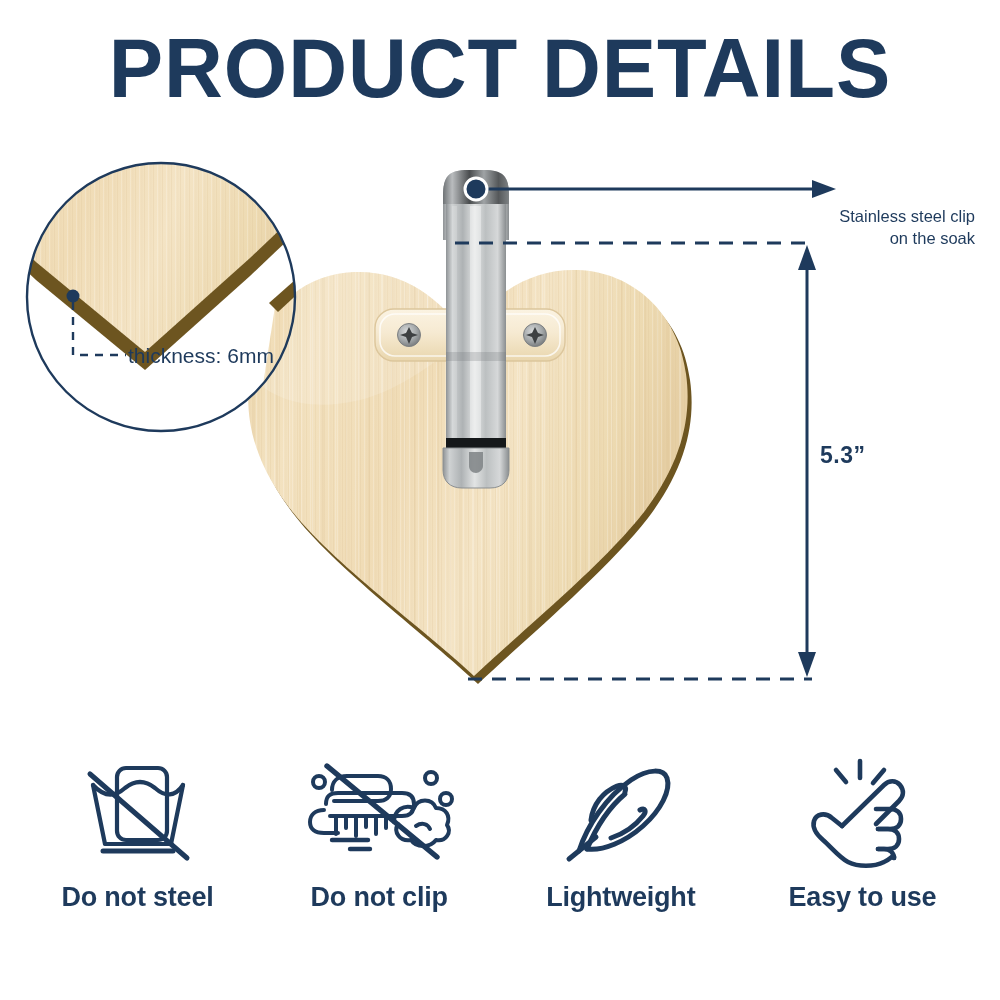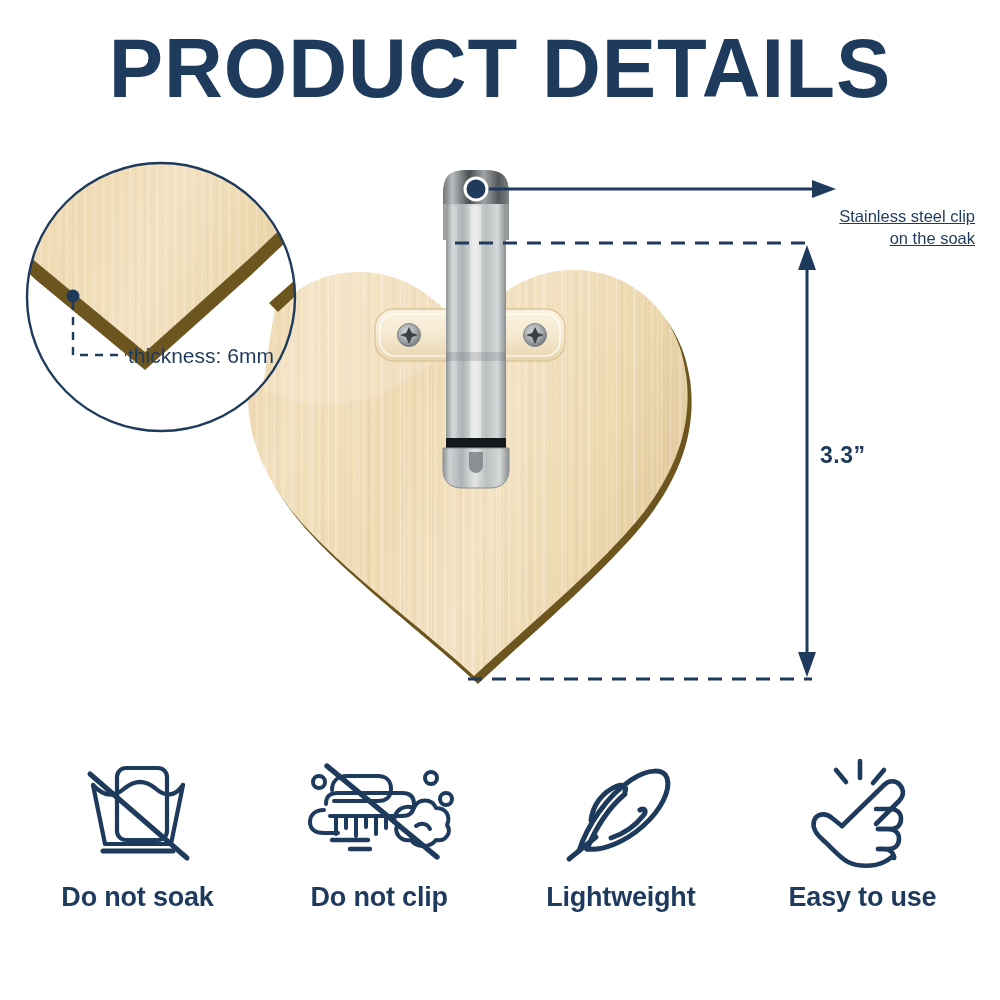--- a/index.html
+++ b/index.html
@@ -57,21 +57,20 @@
     font-size: 16.5px;
     line-height: 22px;
     color: #1e3a5c;
     white-space: nowrap;
   }
   #clip-label {
     left: 640px;
     top: 205px;
     width: 335px;
     text-align: right;
-    text-decoration: underline;
   }
   #thickness-label {
     left: 128px;
     top: 345px;
     font-size: 21px;
   }
   #dimension-label {
     left: 820px;
     top: 444px;
     font-size: 23px;
@@ -296,42 +295,42 @@
     </g>
   </svg>
 
   <div class="anno-text" id="clip-label">
     <span>Stainless steel clip</span><br>
     <span>on the soak</span>
   </div>
 
   <div class="anno-text" id="thickness-label">thickness: 6mm</div>
 
-  <div class="anno-text" id="dimension-label">3.3”</div>
+  <div class="anno-text" id="dimension-label">5.3”</div>
 </div>
 
 <div id="features">
 
   <div class="feature">
     <div class="feature-icon">
       <svg width="150" height="120" viewBox="0 0 150 120">
         <g fill="none" stroke="#1e3a5c" stroke-width="4.2" stroke-linecap="round" stroke-linejoin="round">
 
           <path d="M 30 33 L 42 92 L 108 92 L 120 33"></path>
           <path d="M 30 33 C 41 45 52 45 62 36 C 72 28 82 28 92 36 C 102 45 112 45 120 33"></path>
 
           <rect x="54" y="16" width="50" height="72" rx="9" ry="9"></rect>
 
           <path d="M 40 99 L 110 99" stroke-width="5"></path>
         </g>
 
         <line x1="27" y1="22" x2="124" y2="106" stroke="#1e3a5c" stroke-width="5" stroke-linecap="round"></line>
       </svg>
     </div>
-    <div class="feature-label">Do not soak</div>
+    <div class="feature-label">Do not steel</div>
   </div>
 
   <div class="feature">
     <div class="feature-icon">
       <svg width="170" height="120" viewBox="0 0 170 120">
         <g fill="none" stroke="#1e3a5c" stroke-width="4" stroke-linecap="round" stroke-linejoin="round">
 
           <path d="M 38 38 C 38 29 44 24 53 24 L 84 24 C 92 24 97 29 97 37
                    C 97 45 92 49 84 49 L 40 49"></path>
 

